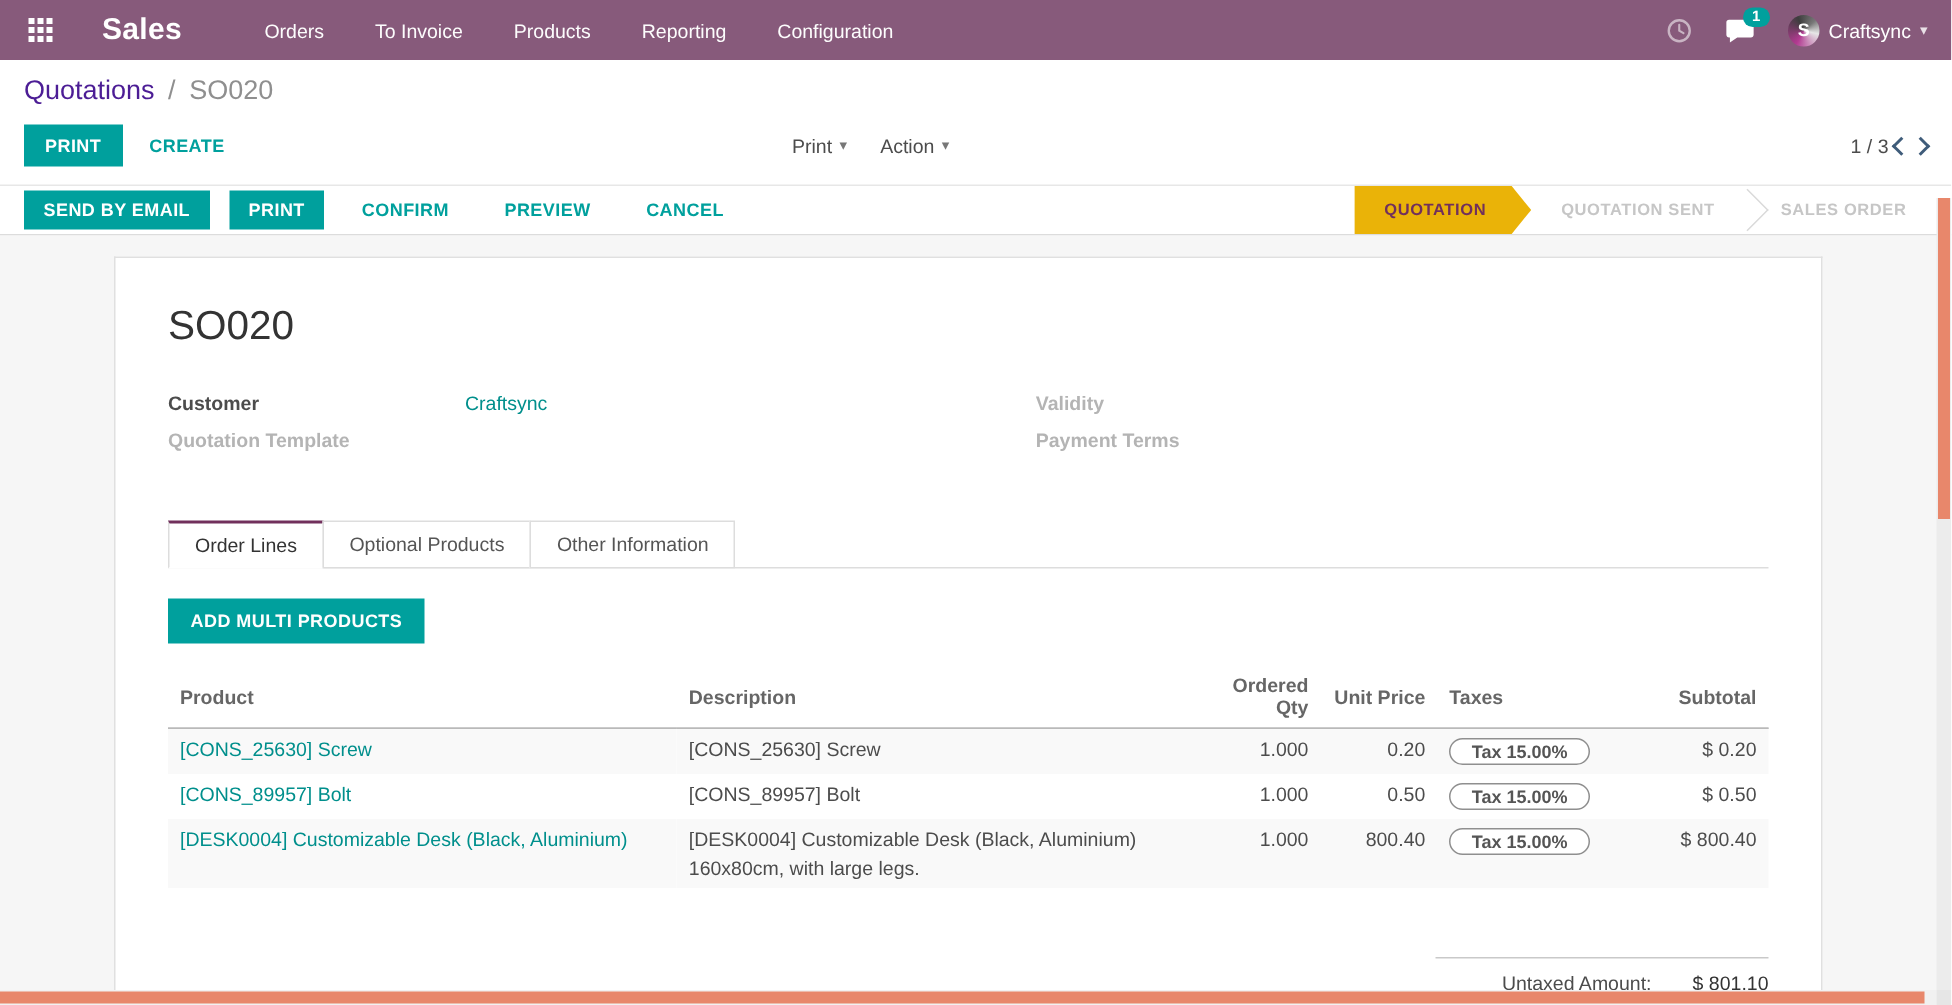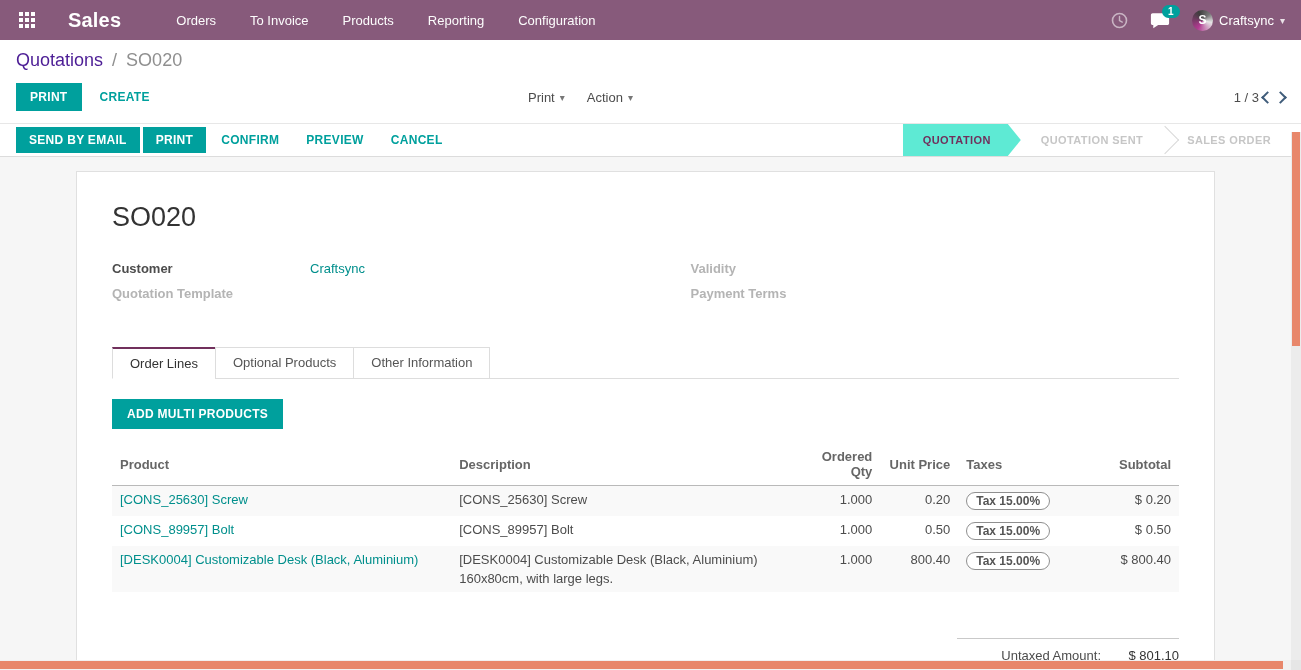--- a/index.html
+++ b/index.html
@@ -35,26 +35,26 @@
   .cp-center { position:absolute; left:528px; display:flex; gap:22px; font-size:13px; color:#4c4c4c; }
   .dd { cursor:pointer; display:flex; align-items:center; gap:5px; }
   .dd .caret { color:#777; }
   .cp-right { margin-left:auto; display:flex; align-items:center; gap:4px; font-size:13px; color:#4c4c4c; }
   .pager-chev { width:9px; height:9px; border-left:2px solid #3f5c7a; border-bottom:2px solid #3f5c7a; cursor:pointer; }
   .chev-prev { transform:rotate(45deg); }
   .chev-next { transform:rotate(-135deg); }
 
   
   .status-bar { height:34px; background:#fff; border-top:1px solid #e7e7e7; border-bottom:1px solid #dcdcdc; display:flex; align-items:stretch; padding-left:16px; flex:none; }
-  .sb-left { display:flex; align-items:center; gap:3px; }
+  .sb-left { display:flex; align-items:center; gap:13px; }
   .sb-left .btn-fill { padding:6px 13px; }
   .sb-left .btn-text { padding:6px 12px; }
   .stages { margin-left:auto; display:flex; align-items:stretch; padding-right:10px; }
   .stage { display:flex; align-items:center; padding:0 20px; font-size:11px; font-weight:700; letter-spacing:.4px; color:#c6c6c6; background:#fff; cursor:pointer; }
-  .stage.active { background:#5eead4; color:#71305c; padding-right:30px; clip-path:polygon(0 0,calc(100% - 13px) 0,100% 50%,calc(100% - 13px) 100%,0 100%); }
+  .stage.active { background:#eab308; color:#71305c; padding-right:30px; clip-path:polygon(0 0,calc(100% - 13px) 0,100% 50%,calc(100% - 13px) 100%,0 100%); }
   .stage-chev { align-self:center; width:20px; height:20px; border-top:1px solid #d9d9d9; border-right:1px solid #d9d9d9; transform:rotate(45deg); margin:0 -8px; flex:none; }
 
   
   .content { flex:1; background:#f6f6f6; overflow:hidden; padding:14px 10px 0 0; }
   .sheet { width:1139px; margin:0 auto; background:#fff; border:1px solid #e0e0e0; border-bottom:none; height:100%; padding:30px 35px 0; }
   .doc-title { font-size:27px; font-weight:500; color:#333; margin-bottom:28px; }
   .fields { display:grid; grid-template-columns:1fr 1fr; column-gap:90px; }
   .field-row { display:flex; margin-bottom:10px; font-size:13px; align-items:baseline;gap:48px; }
   .field-label { width:150px; font-weight:700; color:#4c4c4c; flex:none; }
   .field-label.empty { color:#b4b4b4; }
@@ -66,21 +66,21 @@
 
   .notebook { padding-top:20px; }
   .add-btn { margin-bottom:14px; padding:8px 15px; }
 
   table.olines { width:100%; border-collapse:collapse; font-size:13px; }
   .olines th { text-align:left; font-weight:700; color:#666; padding:6px 8px; border-bottom:1px solid #b9b9b9; }
   .olines td { padding:6px 8px; vertical-align:top; color:#4c4c4c; }
   .olines .num { text-align:right; }
   .olines tr.stripe { background:#f9f9f9; }
   .olines td.product a { color:#008f8c; text-decoration:none; cursor:pointer; }
-  .tax-pill { display:inline-block; border:1px solid #8f8f8f; border-radius:20px; padding:1px 9px; font-size:12px; font-weight:600; color:#555; background:#fff; }
+  .tax-pill { display:inline-block; border:1px solid #8f8f8f; border-radius:20px; padding:1px 14px; font-size:12px; font-weight:600; color:#555; background:#fff; }
   .desc-l2 { margin-top:4px; }
 
   .totals { width:222px; margin-left:auto; margin-top:46px; border-top:1px solid #c9c9c9; padding-top:9px; }
   .total-row { display:flex; justify-content:flex-end; margin-bottom:9px; font-size:13px; align-items:baseline; }
   .total-label { font-weight:400; color:#4c4c4c; }
   .total-value { color:#333; min-width:78px; text-align:right; }
 
   
   .vscroll { position:absolute; top:132px; right:0; bottom:10px; width:10px; background:#ececec; }
   .vthumb { position:absolute; top:0; left:1px; right:1px; height:214px; background:#e8876b; cursor:pointer; }

